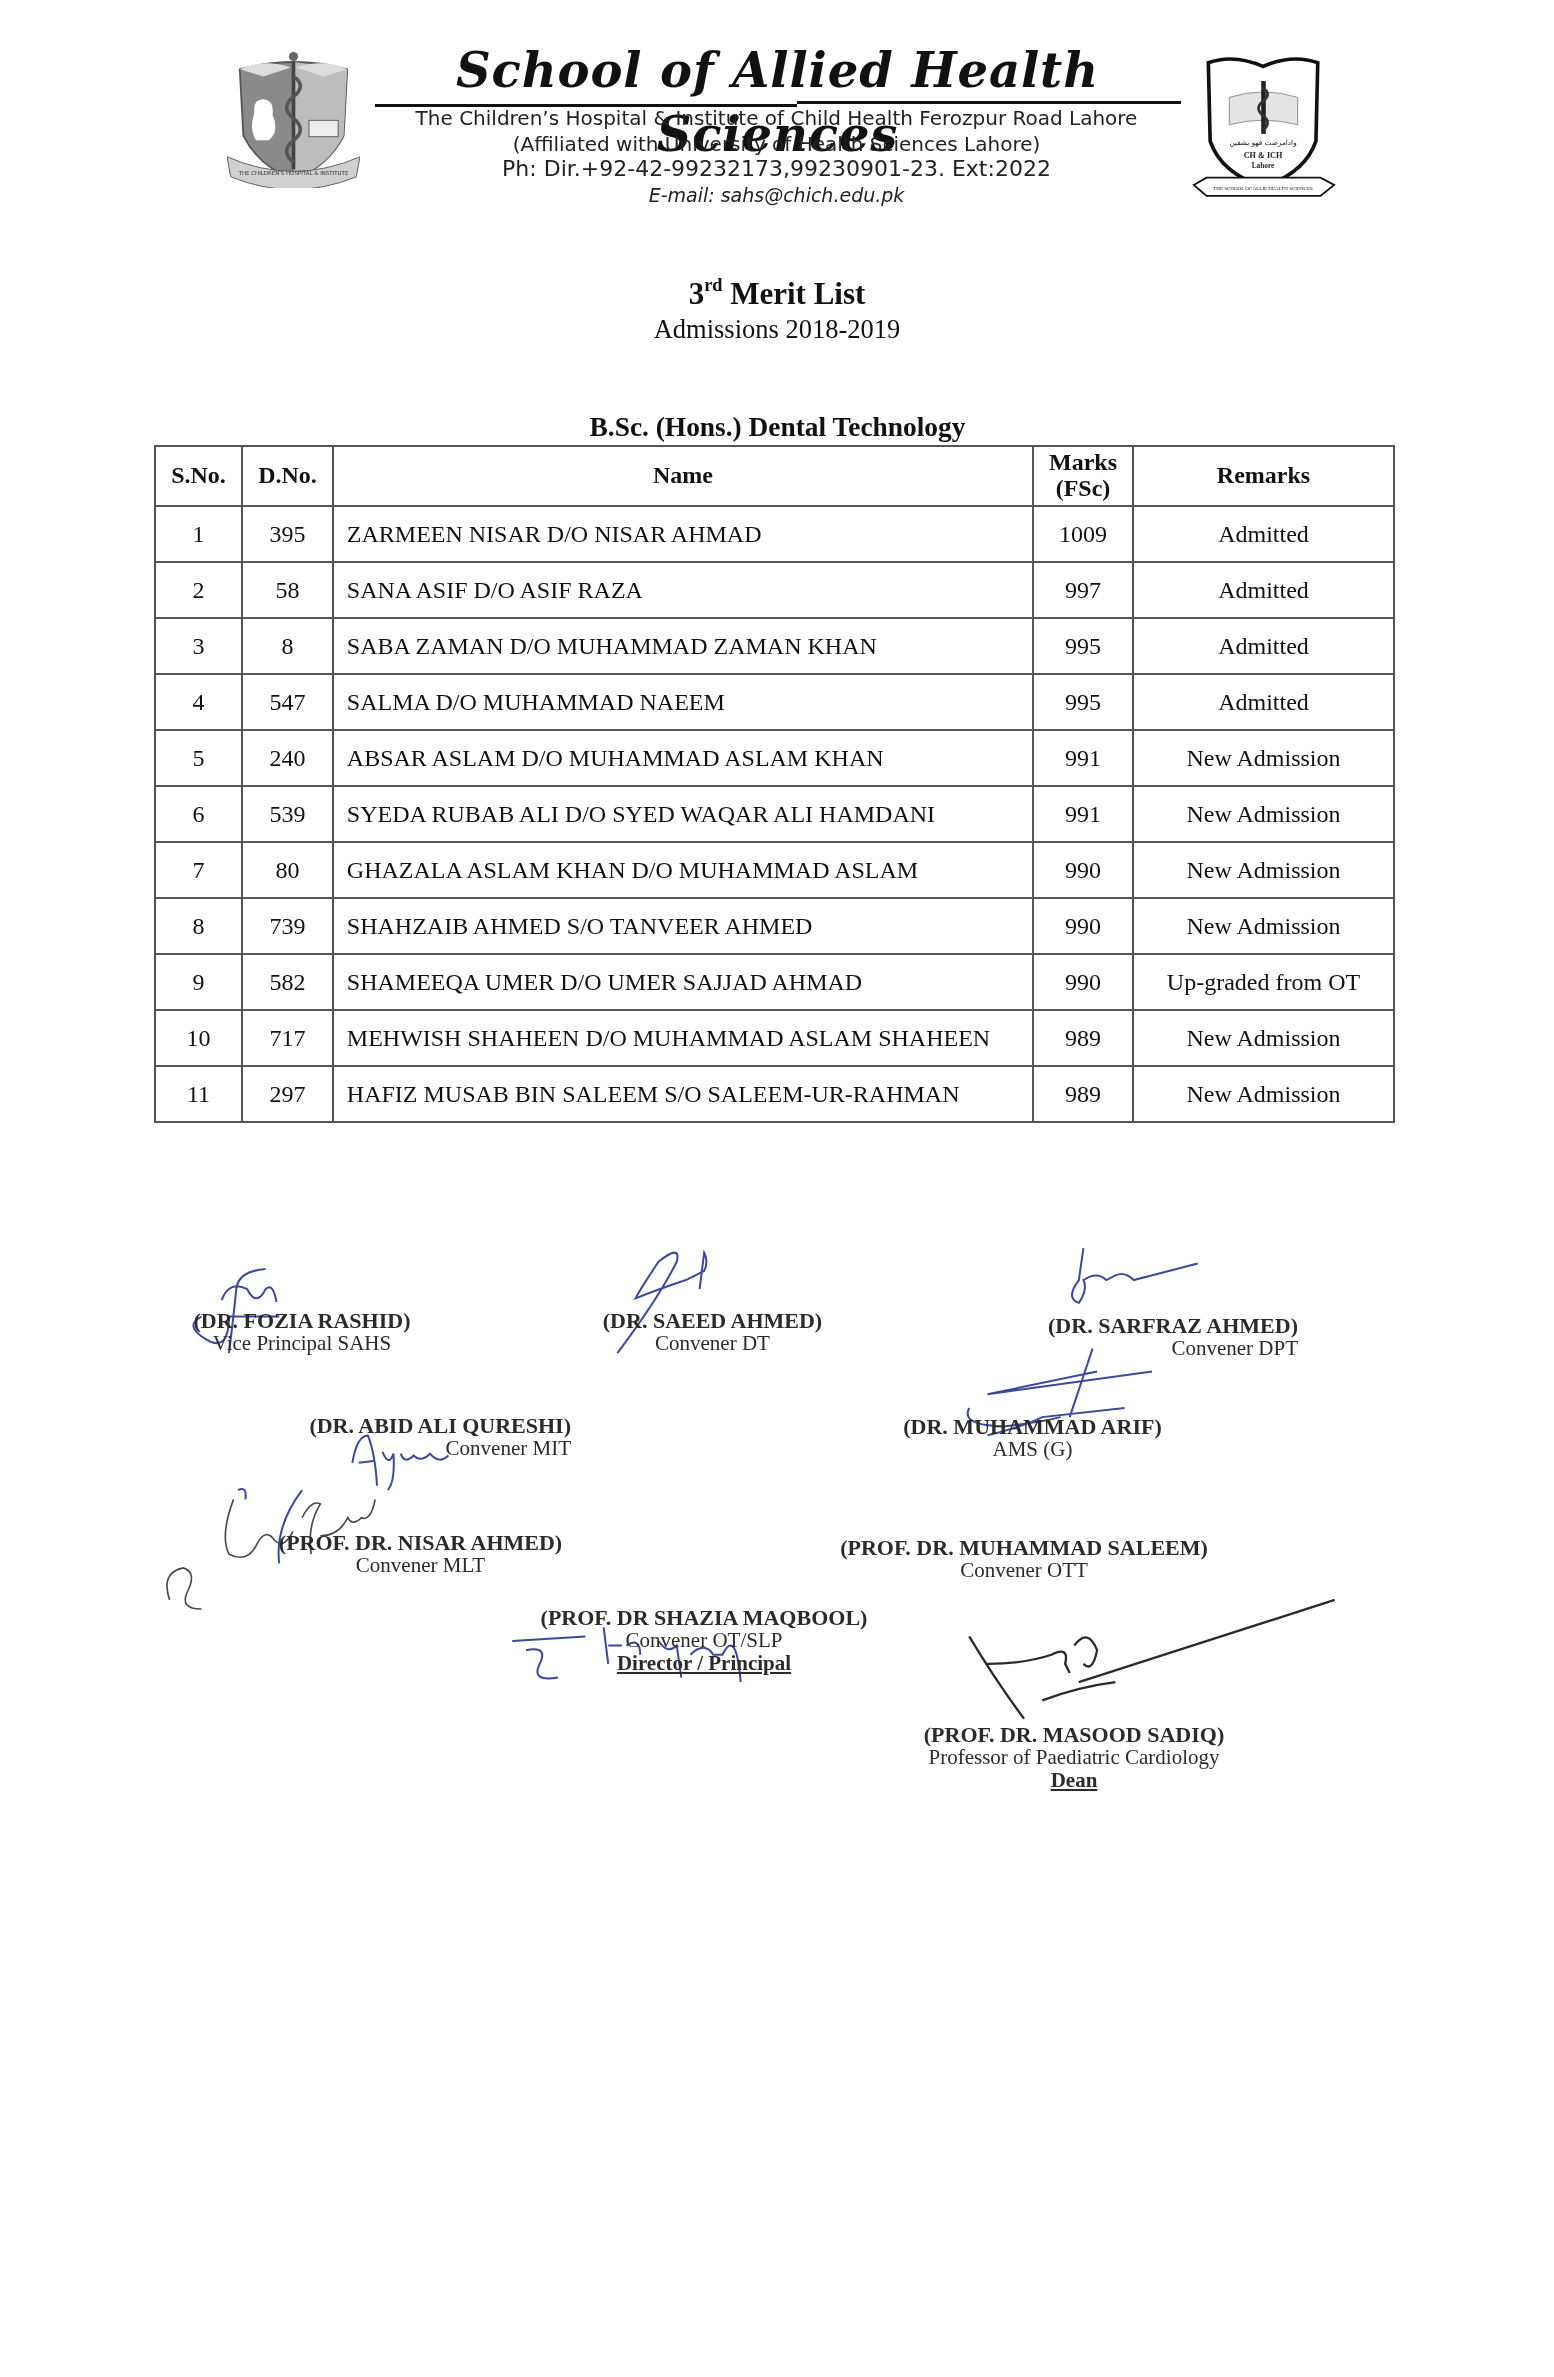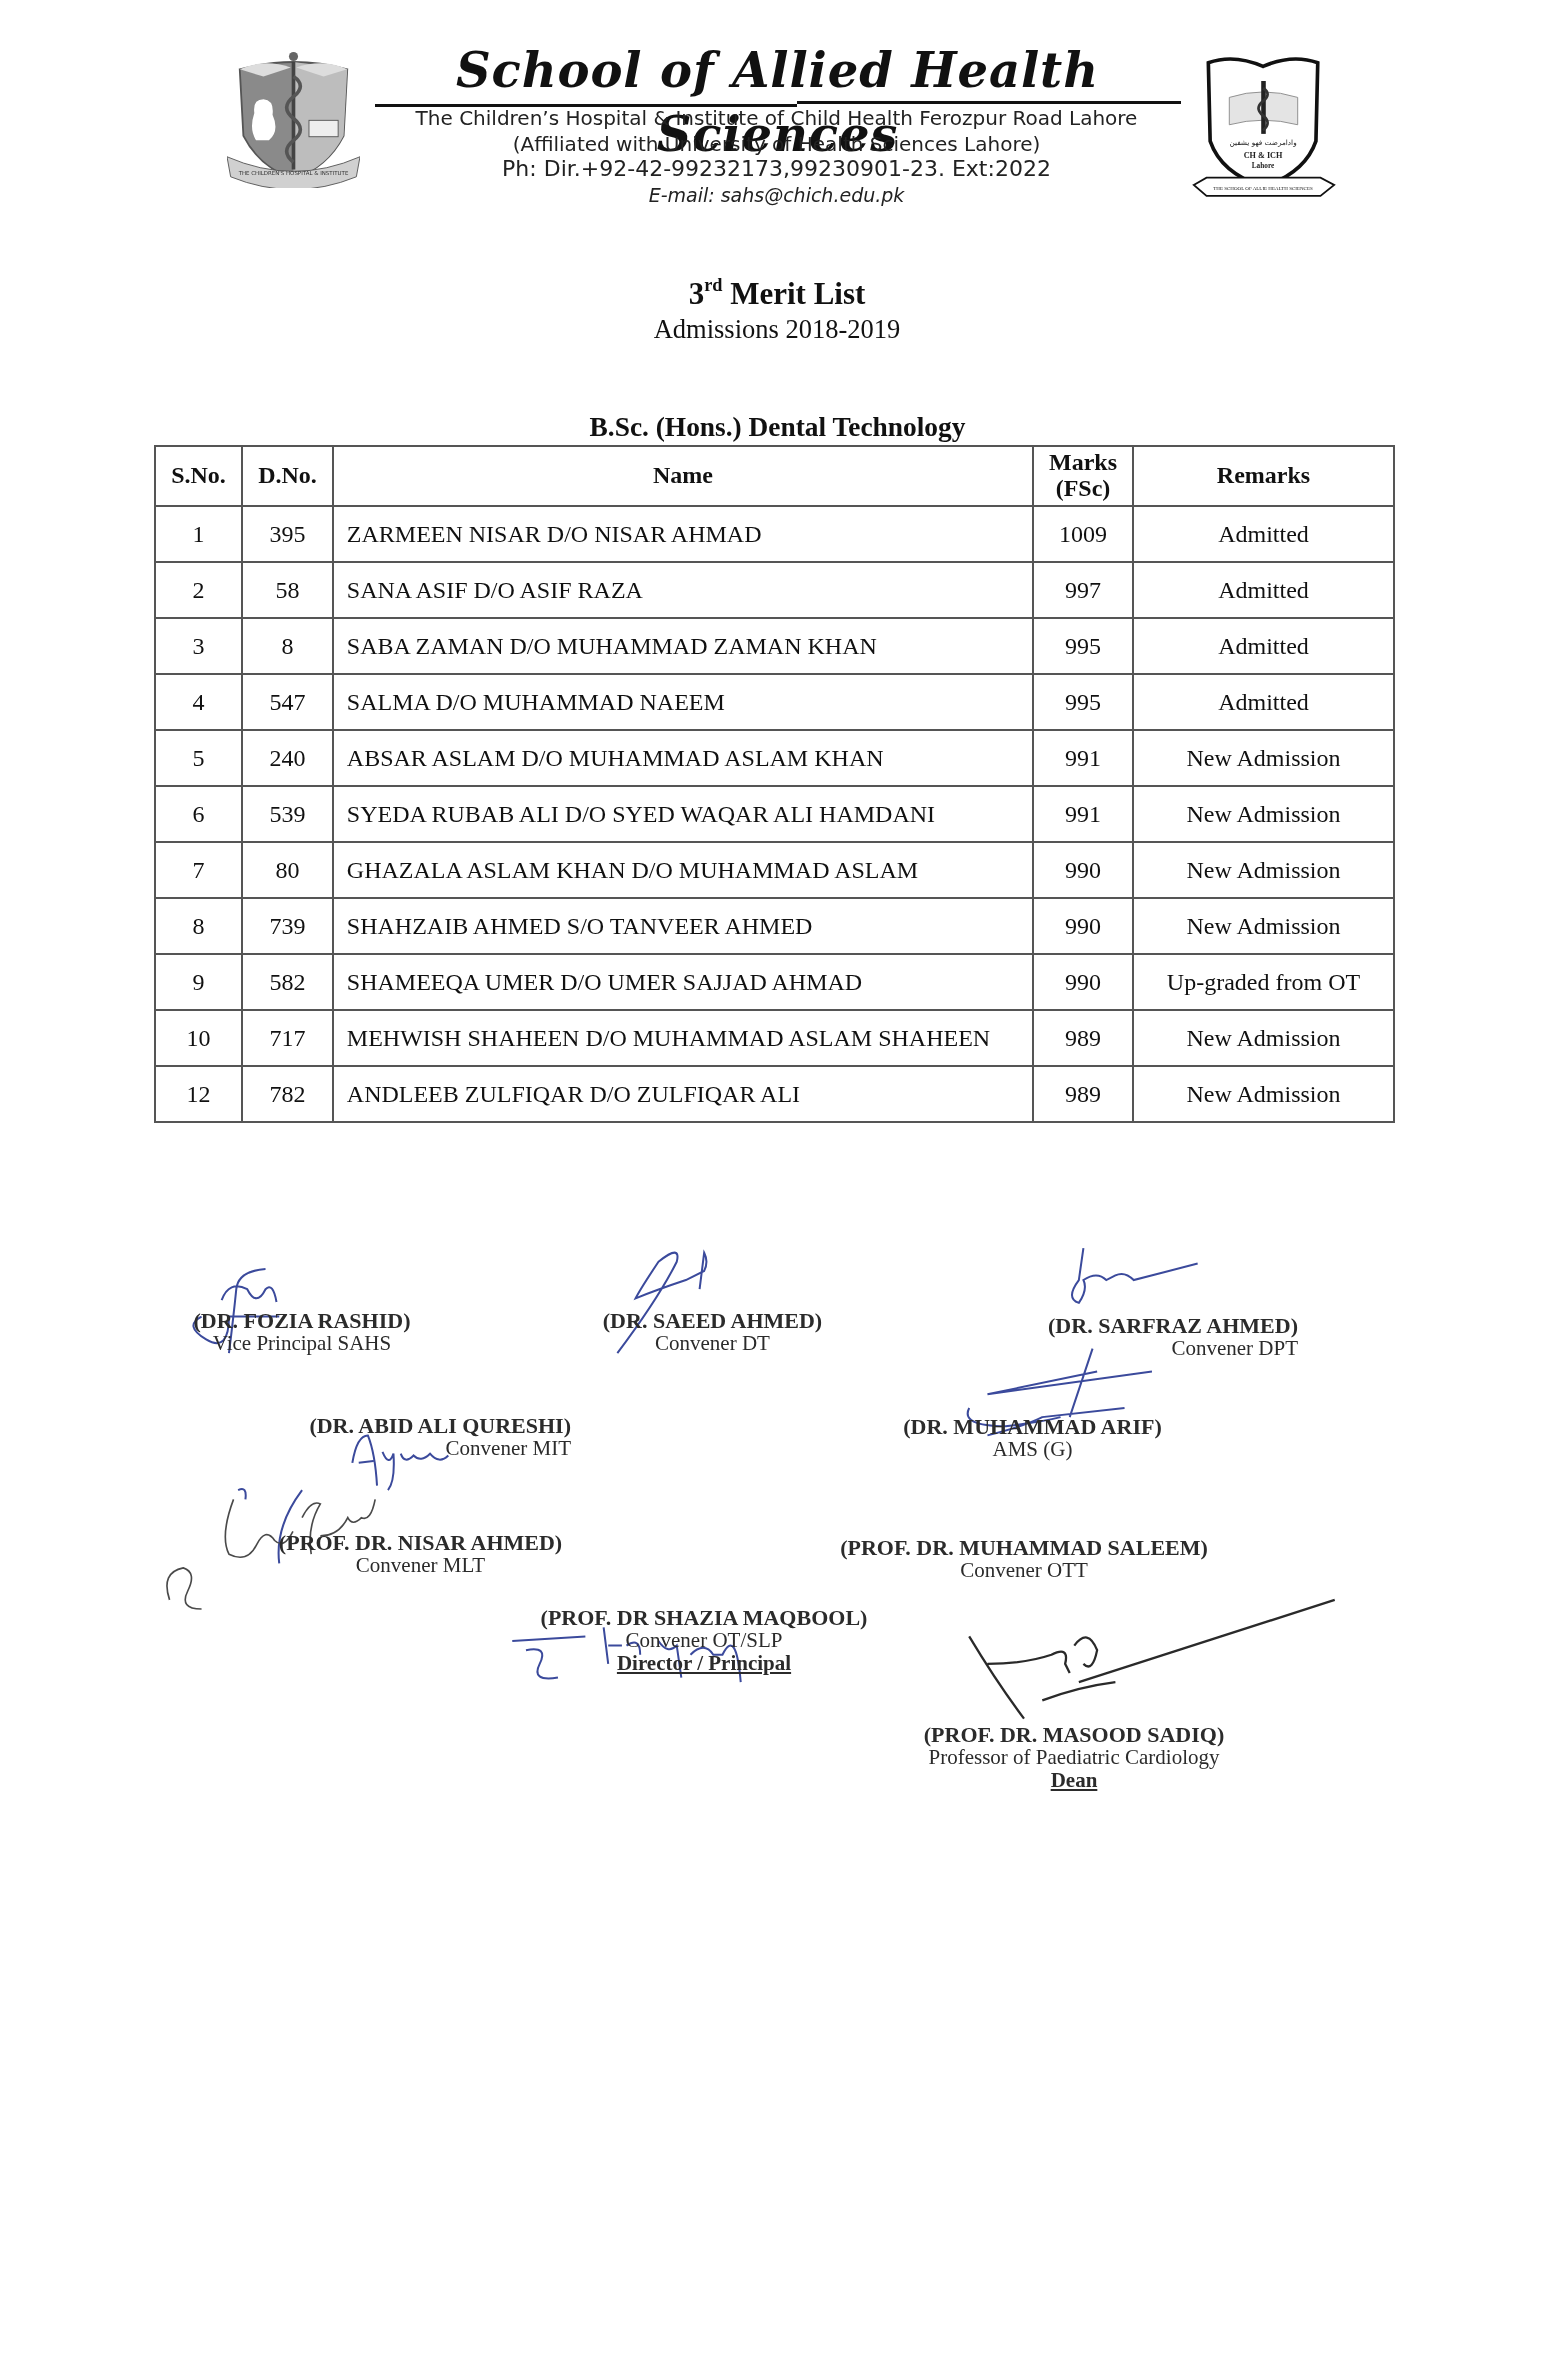--- a/index.html
+++ b/index.html
@@ -161,23 +161,23 @@
         <td>Up-graded from OT</td>
       </tr>
     <tr>
         <td>10</td>
         <td>717</td>
         <td class="name">MEHWISH SHAHEEN D/O MUHAMMAD ASLAM SHAHEEN</td>
         <td>989</td>
         <td>New Admission</td>
       </tr>
     <tr>
-        <td>12</td>
-        <td>782</td>
-        <td class="name">ANDLEEB ZULFIQAR D/O ZULFIQAR ALI</td>
+        <td>11</td>
+        <td>297</td>
+        <td class="name">HAFIZ MUSAB BIN SALEEM S/O SALEEM-UR-RAHMAN</td>
         <td>989</td>
         <td>New Admission</td>
       </tr>
   </tbody>
 </table>
 
 <svg class="ink" style="left:165px;top:1225px" width="1188" height="567" viewBox="0 0 1300 620">
   <g fill="none" stroke="#3b4a9c" stroke-width="2.2">
 
     <path d="M110 48 Q80 50 78 70 Q75 100 70 140 M62 82 Q70 60 90 70 Q100 90 110 70 Q118 62 122 84 M40 100 Q20 110 45 125 Q70 140 70 100 L125 100"></path>

